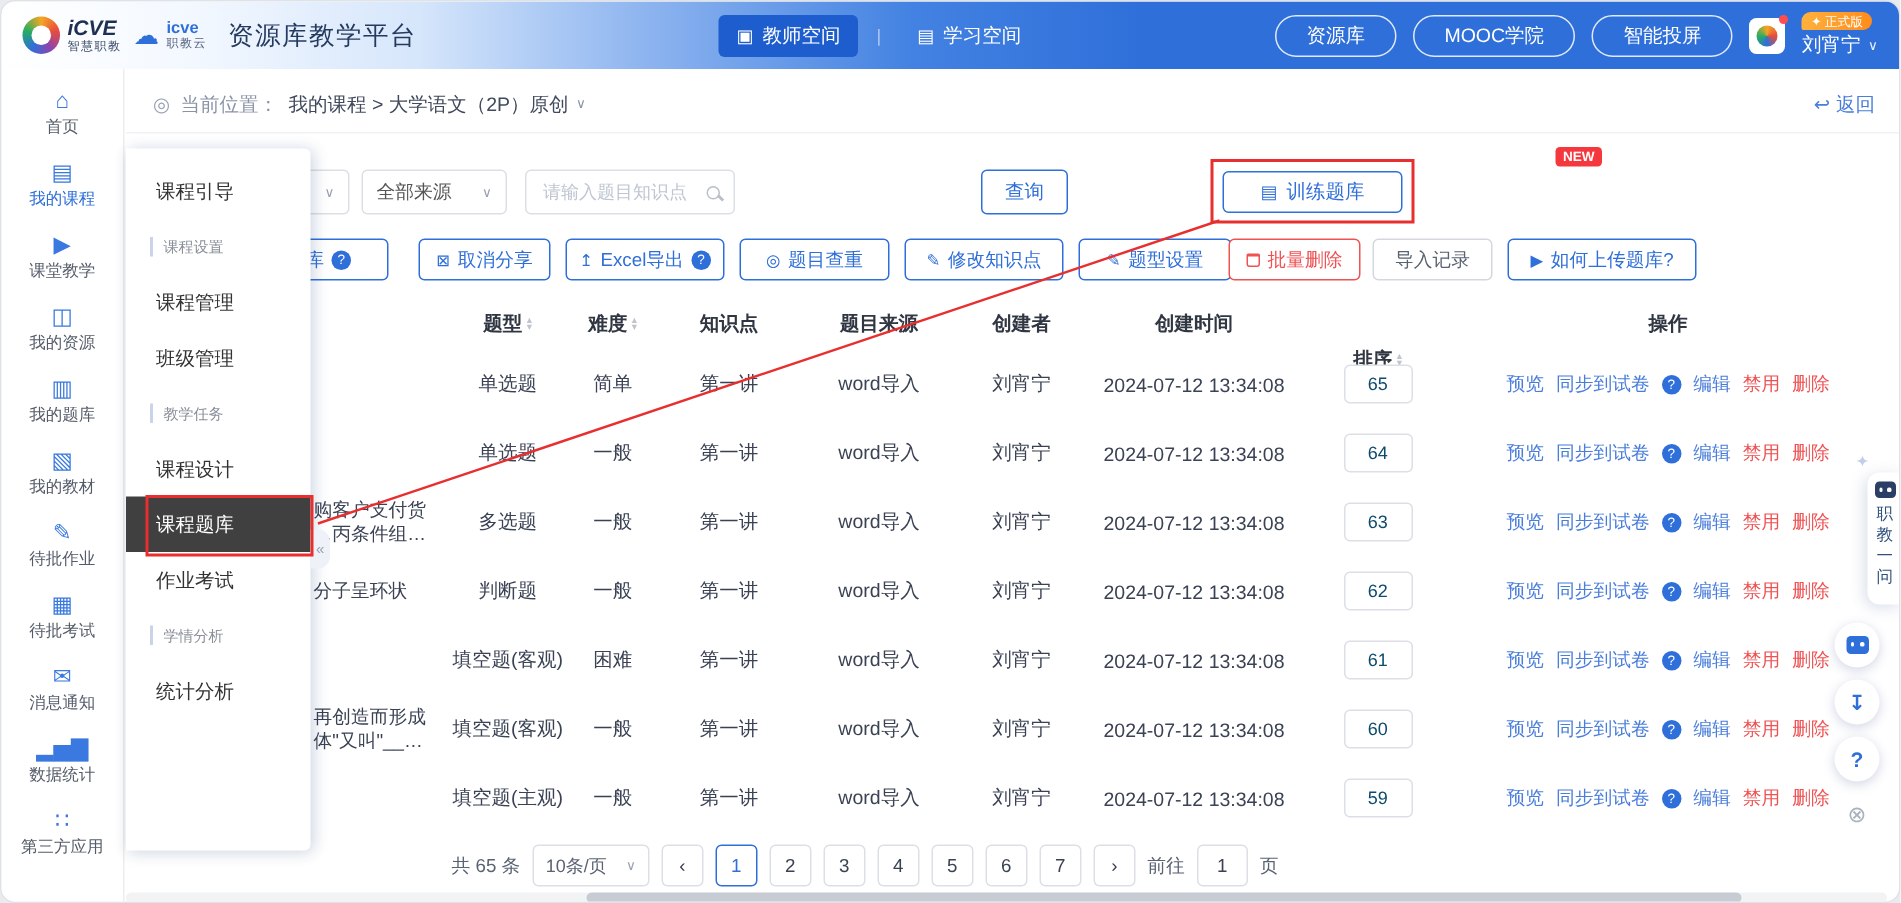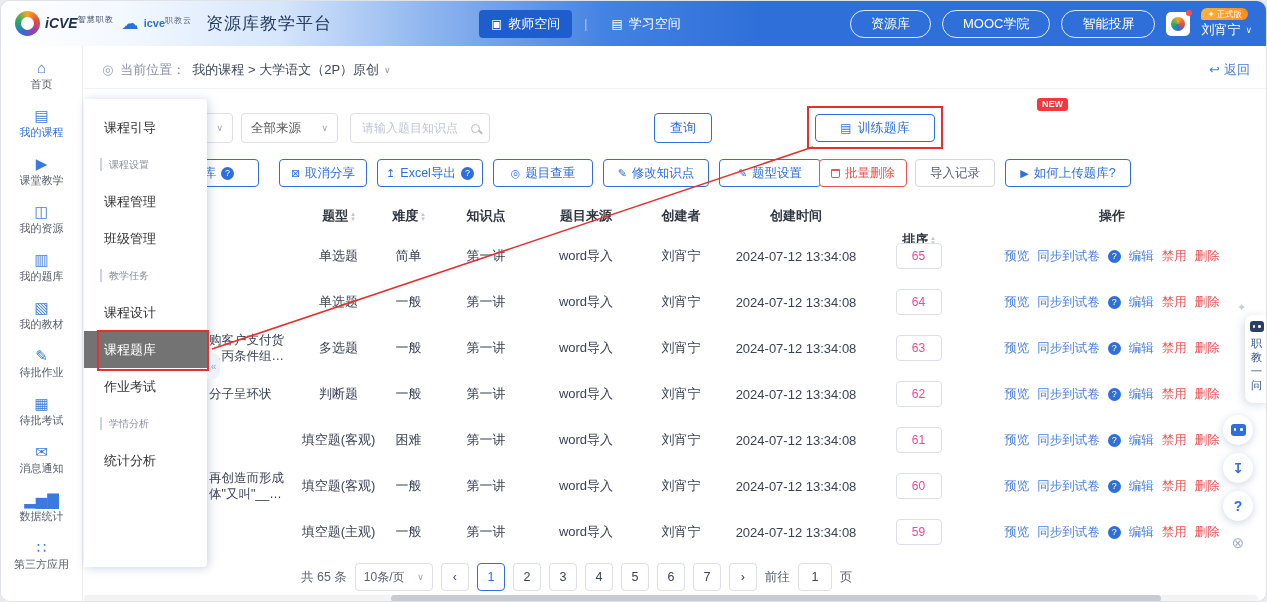--- a/index.html
+++ b/index.html
@@ -7,21 +7,21 @@
 body{background:#e9ebee;font-family:"Liberation Sans","DejaVu Sans",sans-serif}
 i{font-style:normal}
 #app{position:relative;width:1267px;height:602px;background:#fff;border-radius:10px;overflow:hidden;border:1px solid #dfe3e8}
 
 
 .header{position:absolute;left:0;top:0;width:100%;height:45px;display:flex;align-items:center;padding:0 14px;
 background:linear-gradient(90deg,#ffffff 0%,#f3f8ff 10%,#d6e6fb 22%,#8db4ef 34%,#4382e2 48%,#2f6fd9 60%,#2f6fd9 100%)}
 .logo{display:flex;align-items:center;gap:5px;cursor:pointer}
 .logo-swirl{width:25px;height:25px;border-radius:50%;background:conic-gradient(#f5a623,#e84c3d,#8e44ad,#2f6fd9,#27ae60,#f5a623);position:relative;flex:0 0 auto}
 .logo-swirl::after{content:"";position:absolute;inset:6px;background:#fff;border-radius:50%}
-.logo-txt{display:flex;flex-direction:row;line-height:1.1}
+.logo-txt{display:flex;flex-direction:column;line-height:1.1}
 .logo-txt b{font-size:14px;color:#1d2f52;font-style:italic}
 .logo-txt i{font-size:8px;color:#3c4a66;letter-spacing:1px}
 .logo2{margin-left:8px}
 .cloud{font-size:17px;color:#2f6fd9;line-height:1}
 .logo2 .logo-txt b{font-size:11px;color:#2f6fd9;font-style:normal}
 .logo2 .logo-txt i{font-size:8px;color:#55627d}
 .app-title{margin-left:14px;font-size:17px;color:#243a5e;letter-spacing:1px;white-space:nowrap}
 .hnav{position:absolute;left:478px;top:0;height:45px;display:flex;align-items:center;gap:12px}
 .hnav-btn{display:flex;align-items:center;gap:6px;color:#fff;font-size:13px;padding:5px 12px;border-radius:4px;cursor:pointer;white-space:nowrap}
 .hnav-btn.active{background:#1d5dce}
@@ -49,21 +49,21 @@
 .bc-ic{color:#98a0b3;font-size:13px}
 .bc-prefix{color:#8a93a6;font-size:13px}
 .bc-path{color:#404a5c;font-size:13px;display:flex;align-items:center;gap:5px;cursor:pointer}
 .bc-caret{color:#8a93a6;font-size:9px}
 .bc-back{margin-left:auto;color:#4a7edb;font-size:13px;display:flex;align-items:center;gap:4px;cursor:pointer}
 
 
 .panel{position:absolute;left:83px;top:98px;width:123px;height:468px;background:#fff;z-index:10;
 box-shadow:3px 0 10px rgba(30,60,120,.14),0 3px 10px rgba(30,60,120,.08);display:flex;flex-direction:column;padding-top:10px;border-radius:0 4px 4px 0}
 .p-item{height:37px;display:flex;align-items:center;padding-left:20px;font-size:13px;color:#333;cursor:pointer;flex:0 0 auto}
-.p-item.active{background:#737373;color:#fff}
+.p-item.active{background:#404040;color:#fff}
 .p-section{height:37px;display:flex;align-items:center;gap:7px;padding-left:16px;font-size:10px;color:#8a8f99;flex:0 0 auto}
 .p-section::before{content:"";width:2px;height:13px;background:#c9d4ea}
 .panel-handle{position:absolute;left:206px;top:352px;width:13px;height:26px;background:#eef1f7;border-radius:0 8px 8px 0;color:#9aa3b5;font-size:10px;display:flex;align-items:center;justify-content:center;z-index:11;cursor:pointer}
 
 
 .sel,.inp{position:absolute;top:112px;height:30px;border:1px solid #dcdfe6;border-radius:4px;background:#fff;display:flex;align-items:center;padding:0 9px;font-size:12.5px;color:#555;gap:6px;cursor:pointer}
 .sel-hidden{left:128px;width:104px}
 .sel-source{left:240px;width:97px}
 .inp-knowledge{left:349px;width:140px}
 .inp-stem{left:501px;width:140px}
@@ -91,21 +91,21 @@
 
 
 .table{position:absolute;left:83px;top:198px;width:1174px}
 .thead{display:flex;align-items:center;height:34px}
 .th{display:flex;align-items:center;justify-content:center;font-size:13px;color:#303642;font-weight:700;gap:3px}
 .trow{display:flex;align-items:center;height:46px}
 .td{display:flex;align-items:center;justify-content:center;font-size:13px;color:#3a4254}
 .td.stem{justify-content:flex-start;padding-left:125px;white-space:pre-line;line-height:16px;font-size:12.5px;text-align:left}
 .sort{display:inline-flex;flex-direction:column;line-height:5px;cursor:pointer}
 .sort i{font-size:7px;color:#c0c4cc}
-.order-box{width:46px;height:26px;border:1px solid #dcdfe6;border-radius:4px;display:flex;align-items:center;justify-content:center;font-size:12px;color:#ec4899;background:#fff;cursor:text}
+.order-box{width:46px;height:26px;border:1px solid #dcdfe6;border-radius:4px;display:flex;align-items:center;justify-content:center;font-size:12px;color:#0c4a6e;background:#fff;cursor:text}
 .td.actions{gap:8px}
 .lnk{cursor:pointer;font-size:12.5px;white-space:nowrap}
 .lnk.blue{color:#4a7edb}
 .lnk.red{color:#ee5253}
 
 
 .pager{position:absolute;left:300px;top:562px;display:flex;align-items:center;gap:8px;font-size:12.5px;color:#5a6372}
 .pg-size{width:78px;height:28px;border:1px solid #dcdfe6;border-radius:4px;display:flex;align-items:center;justify-content:space-between;padding:0 8px;font-size:12px;color:#5a6372;background:#fff;cursor:pointer}
 .pg-btn{min-width:28px;height:28px;border:1px solid #dcdfe6;border-radius:4px;display:flex;align-items:center;justify-content:center;font-size:12.5px;color:#3a4254;background:#fff;cursor:pointer;padding:0 4px}
 .pg-btn.cur{border-color:#2f6fd9;color:#2f6fd9}

